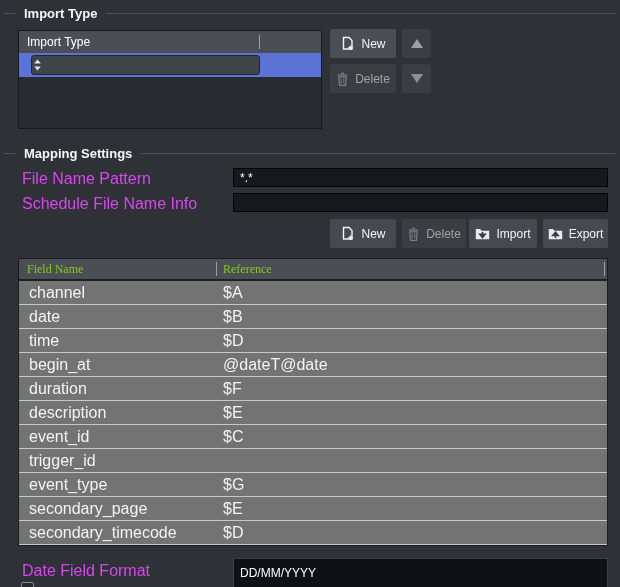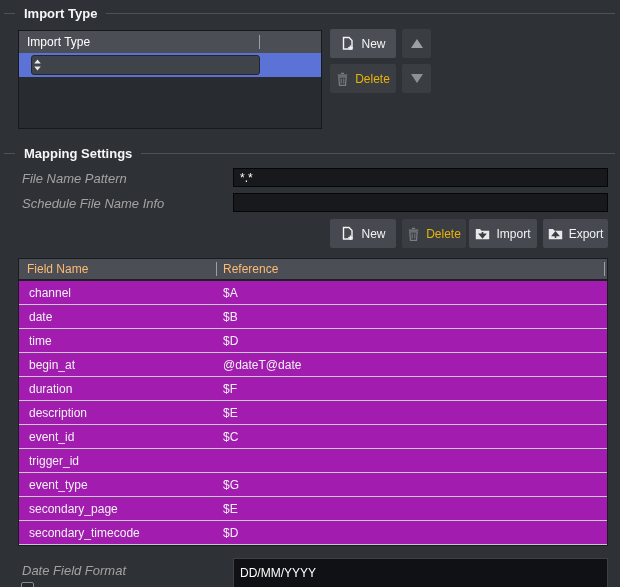--- a/index.html
+++ b/index.html
@@ -25,41 +25,41 @@
   .combo .combo-text { padding-left:9px; flex:1 1 auto; }
   .combo .spinner { flex:0 0 auto; margin-right:7px; display:flex; }
 
   
   .btn { position:absolute; border:none; border-radius:2px; color:#f2f3f4; font-size:12px;
          font-family:"Liberation Sans", sans-serif; display:flex; align-items:center; justify-content:center;
          gap:6px; cursor:pointer; padding:0 6px; }
   .btn svg { flex:0 0 auto; }
   .btn.enabled { background:#46494f; }
   .btn.light   { background:#4b4f55; }
-  .btn.disabled { background:#3a3d42; color:#eab308; }
+  .btn.disabled { background:#3a3d42; color:#a3a3a3; }
   .arrow-btn { position:absolute; width:29px; height:29px; background:#3a3d42; border:none; border-radius:2px;
                display:flex; align-items:center; justify-content:center; cursor:pointer; }
 
   
-  .field-label { position:absolute; left:22px; color:#a3a3a3; font-size:13px; height:19px; line-height:19px; white-space:nowrap;font-style:italic; }
+  .field-label { position:absolute; left:22px; color:#d946ef; font-size:16px; height:19px; line-height:19px; white-space:nowrap; }
   .text-input { position:absolute; left:233px; width:375px; height:19px; background:#17191d;
                 border:1px solid #050607; color:#ffffff; font-size:12px; font-family:"Liberation Sans", sans-serif;
                 padding:0 6px; }
   .date-input { top:558px; height:30px; background:#0f1114; border:1px solid #3c4046; }
 
   
   .map-table { position:absolute; left:18px; top:258px; width:590px; background:#282b2f; border:1px solid #1a1c1f; }
-  .map-table .thead { position:relative; height:20px; background:#4b4f55; color:#fdba74; font-size:12px; line-height:20px; }
+  .map-table .thead { position:relative; height:20px; background:#4b4f55; color:#84cc16; font-size:12px; line-height:20px;font-family:Liberation Serif, serif; }
   .map-table .thead .col1 { position:absolute; left:8px; }
   .map-table .thead .col2 { position:absolute; left:204px; }
   .map-table .thead .vdiv1 { position:absolute; left:197px; top:3px; width:1px; height:14px; background:#9aa0a6; }
   .map-table .thead .vdiv2 { position:absolute; left:585px; top:3px; width:1px; height:14px; background:#9aa0a6; }
   .map-table .tbody { border-top:2px solid #1e2023; }
-  .trow { position:relative; height:24px; background:#a21caf; border-bottom:1px solid #c6c8cb;
-          color:#f2f3f4; font-size:12px; line-height:24px; }
+  .trow { position:relative; height:24px; background:#737373; border-bottom:1px solid #c6c8cb;
+          color:#f2f3f4; font-size:16px; line-height:24px; }
   .trow .cell.field { position:absolute; left:10px; }
   .trow .cell.ref   { position:absolute; left:204px; }
 
   
   .partial-checkbox { position:absolute; left:21px; top:582px; width:13px; height:13px;
                       background:#26292d; border:1px solid #878b91; border-radius:2px; }
 </style>
 </head>
 <body>
 

